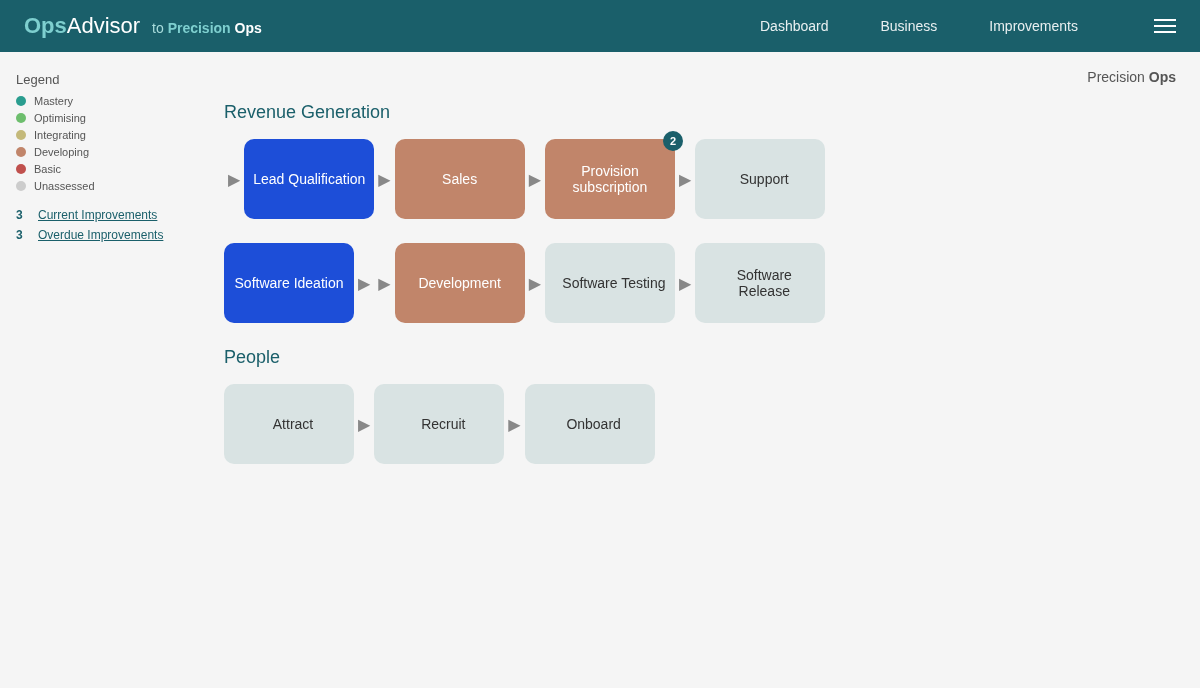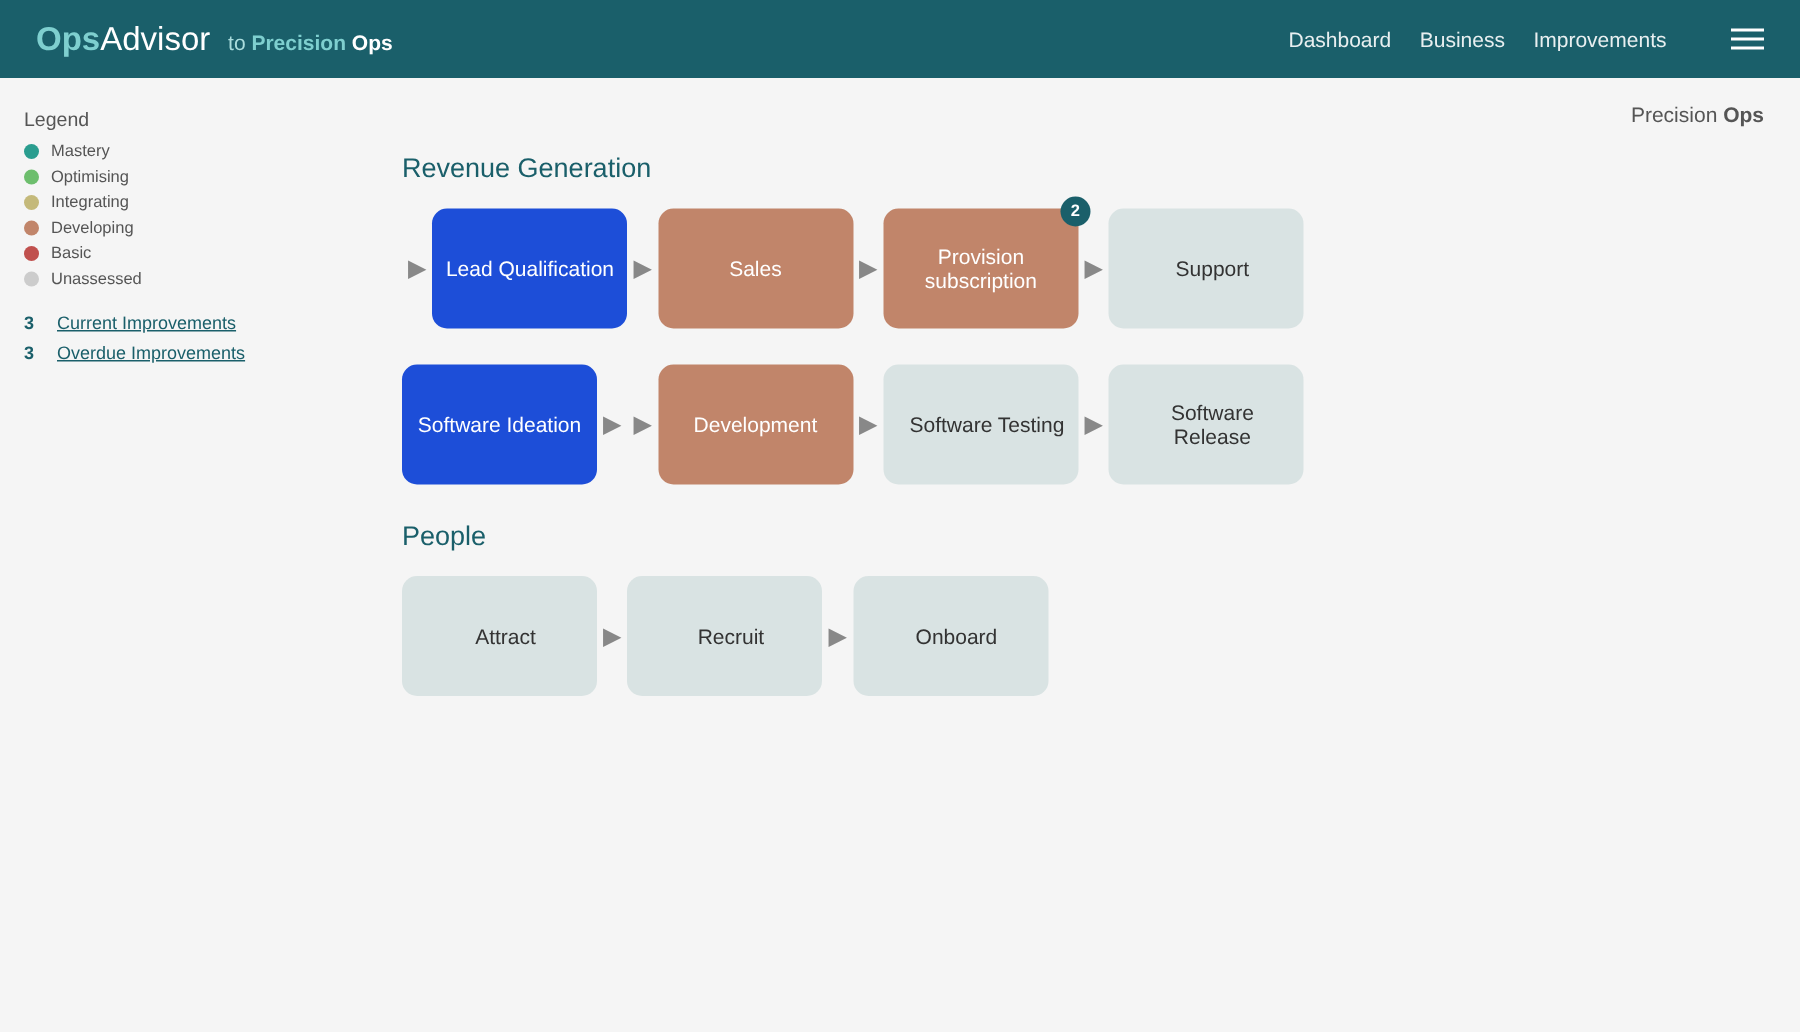--- a/index.html
+++ b/index.html
@@ -20,21 +20,21 @@
       gap: 0;
       margin-right: 8px;
     }
     .brand-ops { color: #7ecfcf; font-weight: 700; font-size: 22px; }
     .brand-advisor { color: #ffffff; font-weight: 400; font-size: 22px; }
     .brand-to { color: #aadddd; font-size: 14px; margin-left: 8px; }
     .brand-precision { color: #7ecfcf; font-size: 14px; font-weight: 600; }
     .brand-ops2 { color: #ffffff; font-size: 14px; font-weight: 600; }
     .nav-links {
       display: flex;
-      gap: 19px;
+      gap: 52px;
       margin-left: auto;
       align-items: center;
     }
     .nav-link {
       color: #ffffff;
       font-size: 14px;
       text-decoration: none;
       cursor: pointer;
       opacity: 0.9;
     }
@@ -50,21 +50,20 @@
       width: 22px;
       height: 2px;
       background: white;
     }
 
     
     .main-content {
       display: flex;
       flex: 1;
       overflow: auto;
-      gap: 44px;
     }
 
     
     .sidebar {
       width: 200px;
       padding: 20px 16px;
       background: #f5f5f5;
       flex-shrink: 0;
     }
     .legend-title {

